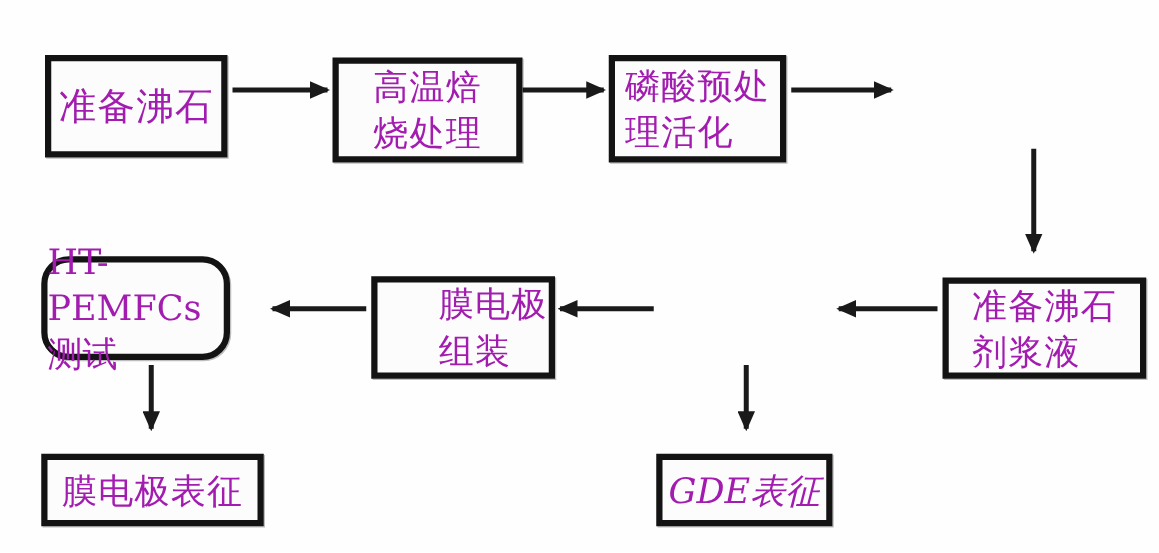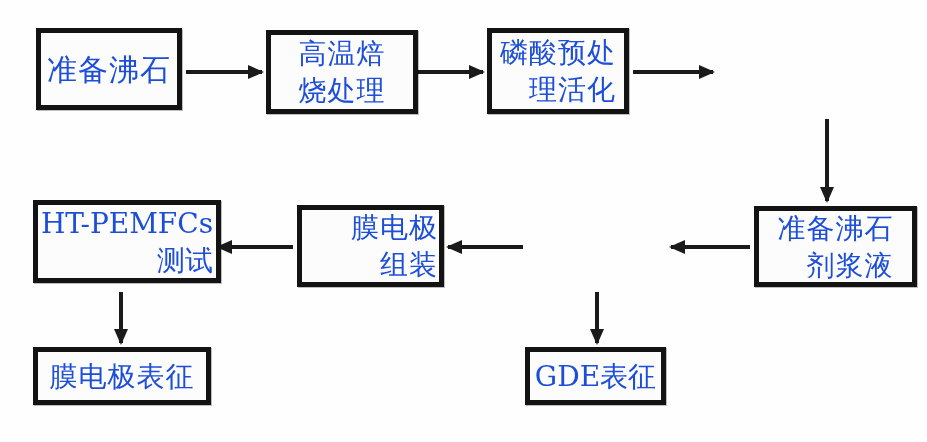--- a/index.html
+++ b/index.html
@@ -18,43 +18,44 @@
   #arrow-layer {
     position: absolute;
     left: 0; top: 0;
     width: 927px; height: 442px;
   }
   .node {
     position: absolute;
     box-sizing: border-box;
     border: 5px solid #131313;
     background: #fcfcfc;
-    color: #1d4ed8;
+    color: #a21caf;
     display: flex;
     align-items: center;
     justify-content: center;
-    text-align: right;
+    text-align: left;
     white-space: pre-line;
     font-size: 28px;
     line-height: 37px;
     letter-spacing: 1px;
     box-shadow: 1px 1px 0 rgba(0,0,0,0.25);
+    margin-top: 16px;
   }
   .node.big { font-size: 30px; }
   
   .n1  { left: 36px;  top: 28px;  width: 146px; height: 82px; }
   .n2  { left: 266px; top: 30px;  width: 152px; height: 84px; }
   .n3  { left: 487px; top: 28px;  width: 142px; height: 86px; }
   .n4  { left: 717px; top: 31px;  width: 200px; height: 84px; letter-spacing: 0.5px; }
-  .n5  { left: 33px;  top: 200px; width: 188px; height: 83px; letter-spacing: 0px; }
+  .n5  { left: 33px;  top: 189px; width: 151px; height: 83px; letter-spacing: 0px; border-radius: 22px; }
   .n6  { left: 297px; top: 205px; width: 147px; height: 82px; padding-left: 48px; }
   .n7  { left: 527px; top: 207px; width: 140px; height: 81px; letter-spacing: 0px; }
   .n8  { left: 754px; top: 206px; width: 163px; height: 81px; }
   .n9  { left: 33px;  top: 347px; width: 178px; height: 58px; }
-  .n10 { left: 525px; top: 347px; width: 141px; height: 58px; letter-spacing: 0px; }
+  .n10 { left: 525px; top: 347px; width: 141px; height: 58px; letter-spacing: 0px; font-style: italic; }
 </style>
 </head>
 <body>
 
 <div id="canvas">
 
   <svg id="arrow-layer" width="927" height="442" viewBox="0 0 927 442" xmlns="http://www.w3.org/2000/svg">
     <defs>
       <marker id="ah" viewBox="0 0 16 14" refX="14" refY="7" markerWidth="16" markerHeight="14" markerUnits="userSpaceOnUse" orient="auto">
         <path d="M0,0 L16,7 L0,14 Z" fill="#1a1a1a"></path>

